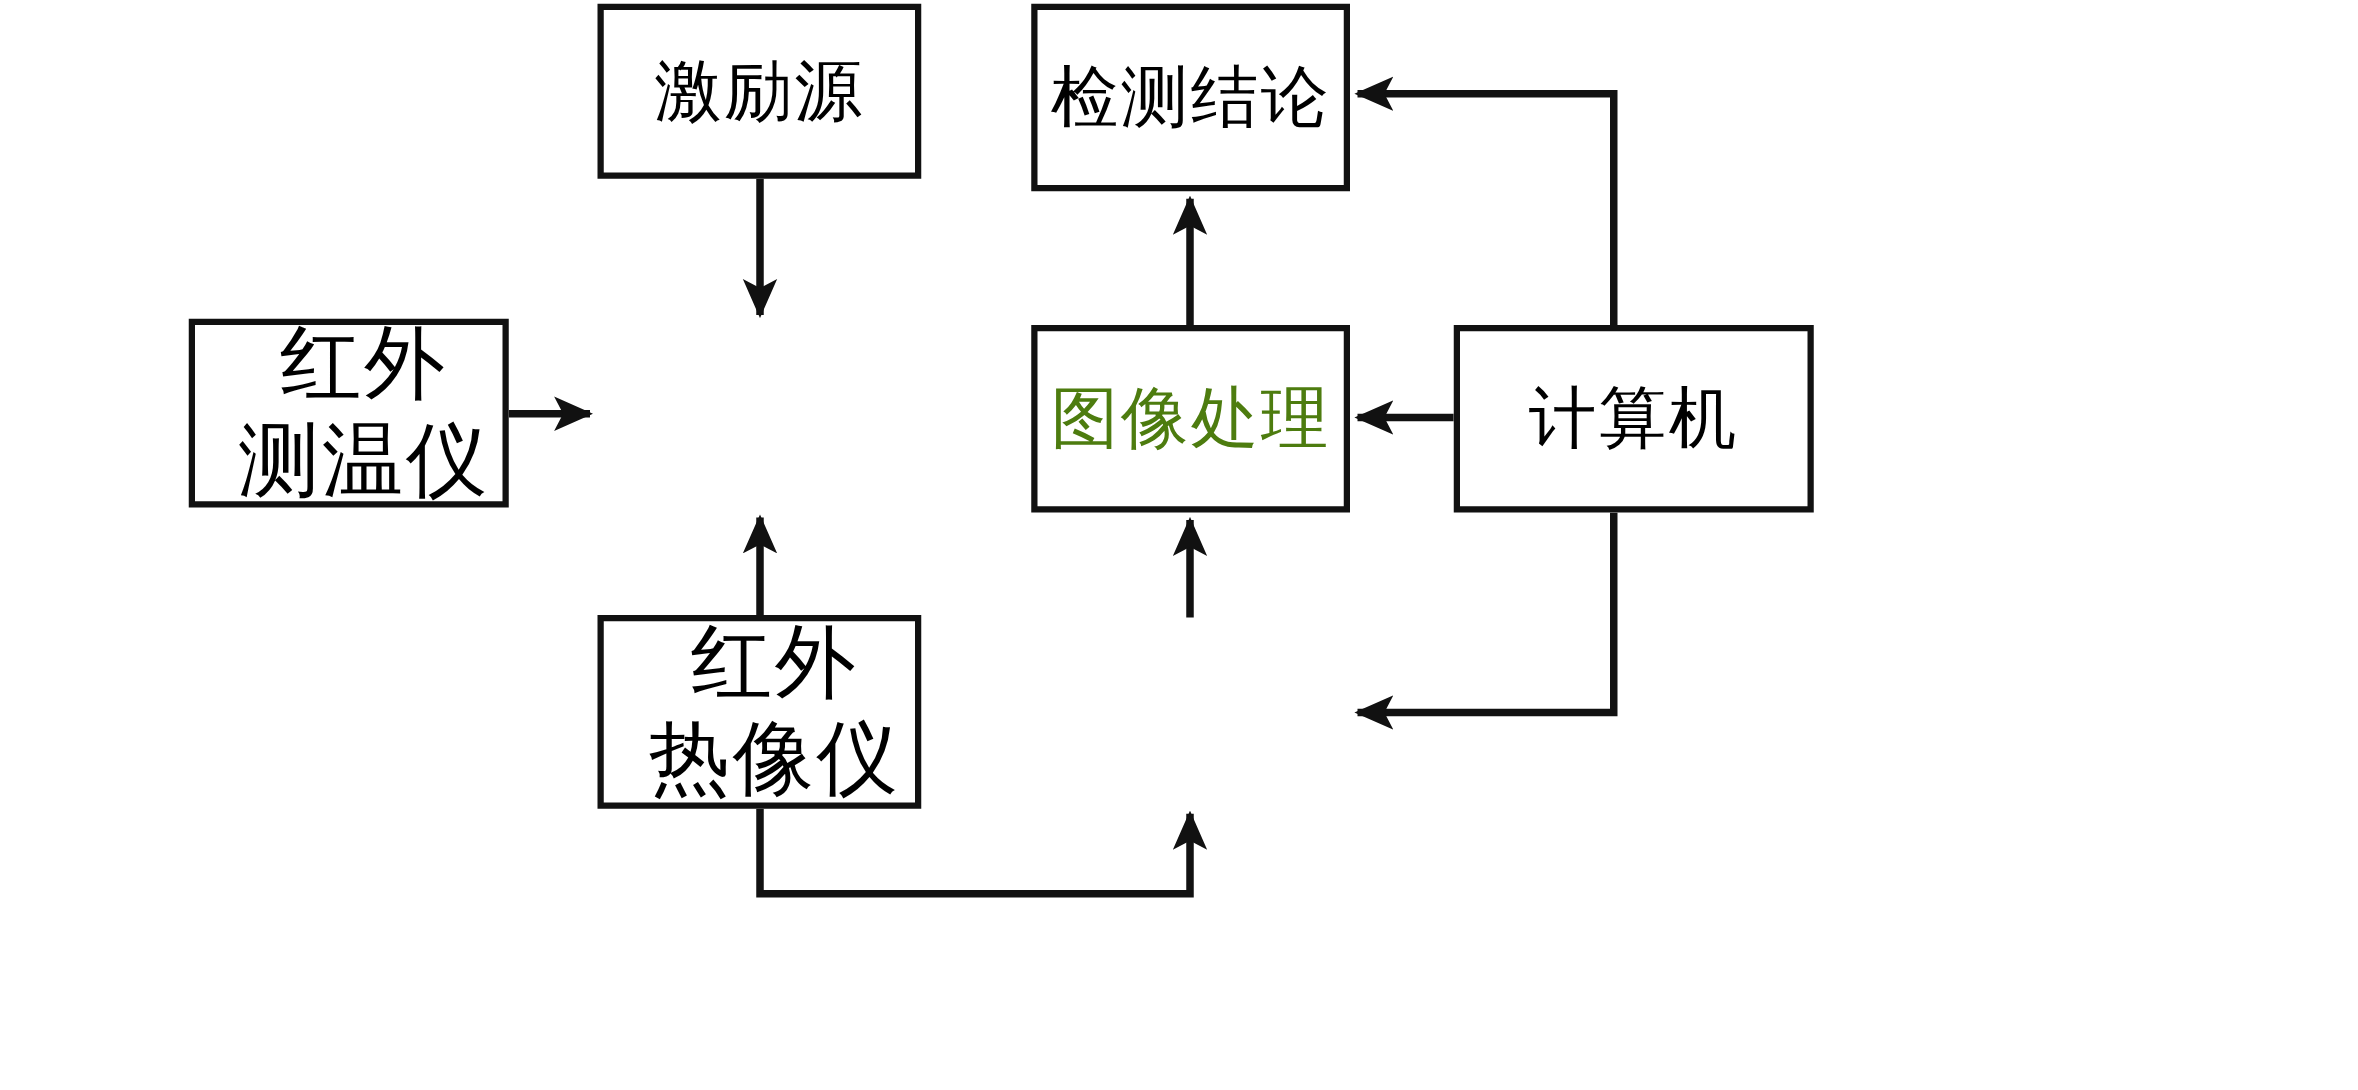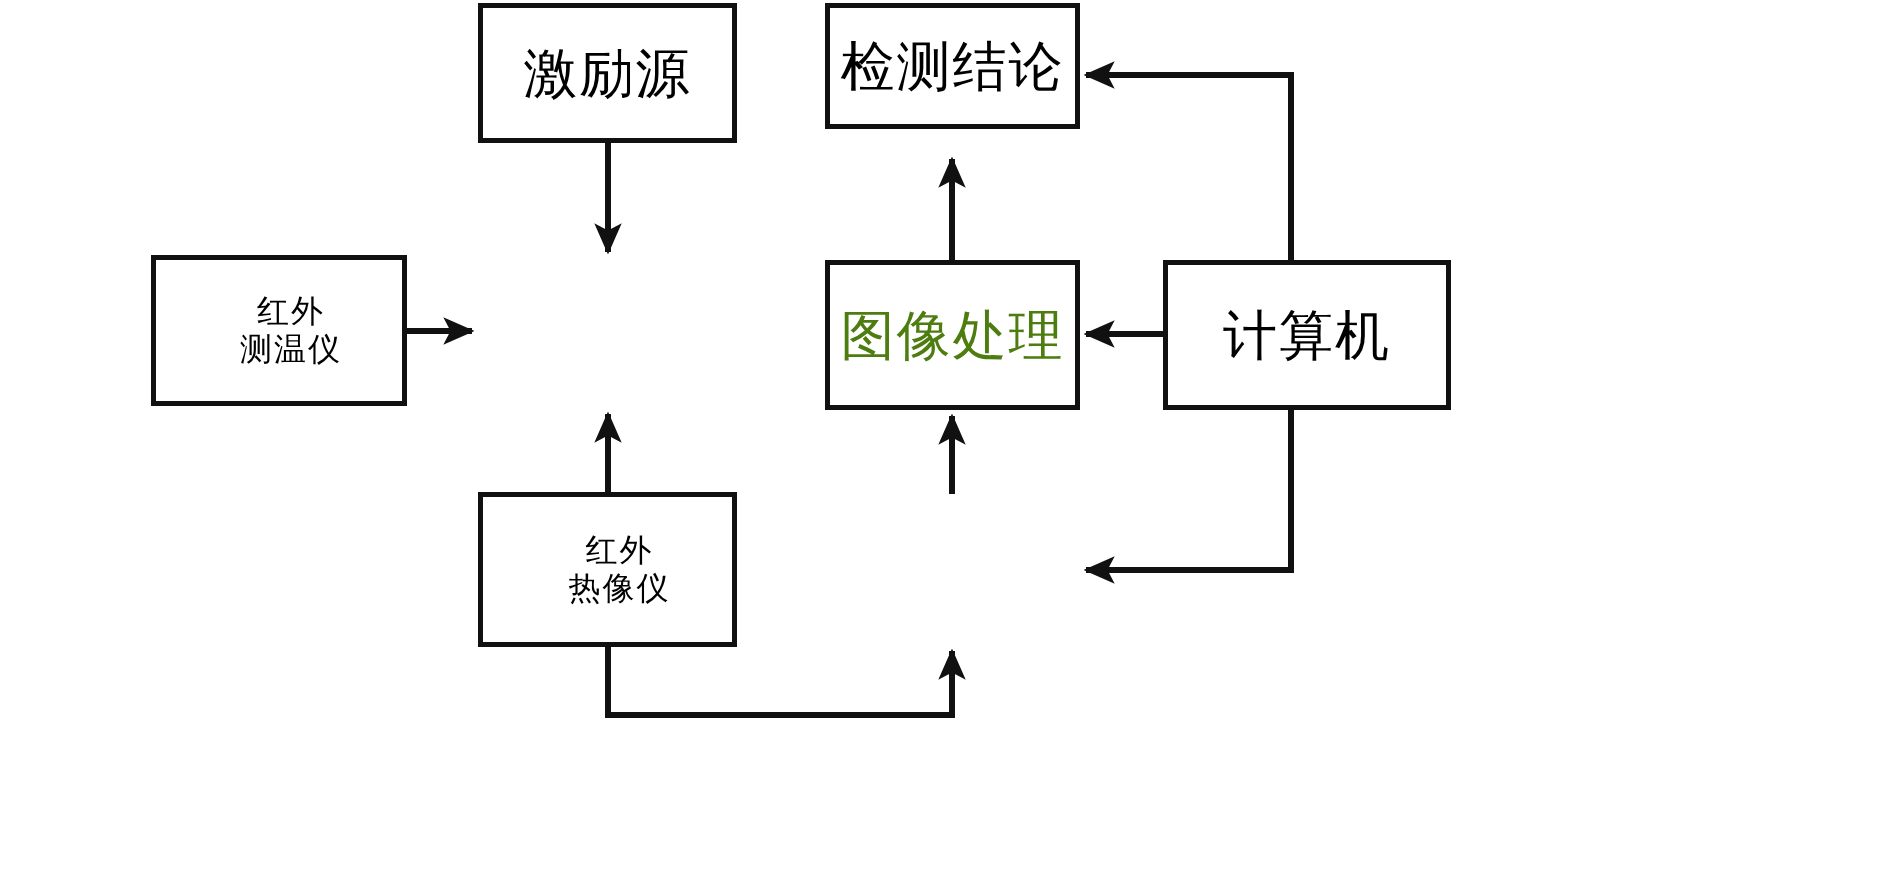--- a/index.html
+++ b/index.html
@@ -6,21 +6,21 @@
     margin: 0;
     padding: 0;
     background: #ffffff;
   }
   #stage {
     position: relative;
     width: 1886px;
     height: 872px;
     background: #ffffff;
     overflow: hidden;
-    font-family: Liberation Sans, sans-serif;
+    font-family: Liberation Serif, serif;
     border-radius: 32px;
   }
   #stage svg.wires {
     position: absolute;
     left: 0; top: 0;
     width: 1886px;
     height: 872px;
     pointer-events: none;
   }
   .node {
@@ -36,21 +36,21 @@
     line-height: 1.12;
     letter-spacing: 2px;
     z-index: 2;
   }
   .node .label {
     display: block;
     white-space: pre-line;
     font-size: 54px;
     font-weight: 400;
   }
-  .node.two-line .label { font-size: 32px; line-height: 1.18; margin-left: 24px; }
+  .node.two-line .label { font-size: 65px; line-height: 1.18; margin-left: 24px; }
 </style>
 </head>
 <body>
 
 <div id="stage" style="background: rgb(255, 255, 255);">
 
   <svg class="wires" viewBox="0 0 1886 872" xmlns="http://www.w3.org/2000/svg">
     <defs>
       <marker id="arrowEnd" viewBox="0 0 10 10" refX="9.2" refY="5" markerWidth="5.2" markerHeight="5.2" orient="auto-start-reverse">
         <path d="M 0 0.6 L 10 5 L 0 9.4 L 2.3 5 Z" fill="#111111"></path>
@@ -91,21 +91,21 @@
 
     <g>
       <polyline points="1291,410 1291,570 1086,570" fill="none" stroke="#111111" stroke-width="6" marker-end="url(#arrowEnd)"></polyline>
     </g>
   </svg>
 
   <div class="node" style="left: 478px; top: 3px; width: 259px; height: 140px; border-color: rgb(17, 17, 17); color: rgb(0, 0, 0);">
     <span class="label">激励源</span>
   </div>
 
-  <div class="node" style="left: 825px; top: 3px; width: 255px; height: 126px; border-color: rgb(17, 17, 17); color: rgb(0, 0, 0); justify-content: center;">
+  <div class="node" style="left: 825px; top: 3px; width: 255px; height: 150px; border-color: rgb(17, 17, 17); color: rgb(0, 0, 0); justify-content: center;">
     <span class="label">检测结论</span>
   </div>
 
   <div class="node two-line" style="left: 151px; top: 255px; width: 256px; height: 151px; border-color: rgb(17, 17, 17); color: rgb(0, 0, 0);">
     <span class="label">红外
 测温仪</span>
   </div>
 
 
   <div class="node" style="left: 825px; top: 260px; width: 255px; height: 150px; border-color: rgb(17, 17, 17); color: #4d7c0f;">

